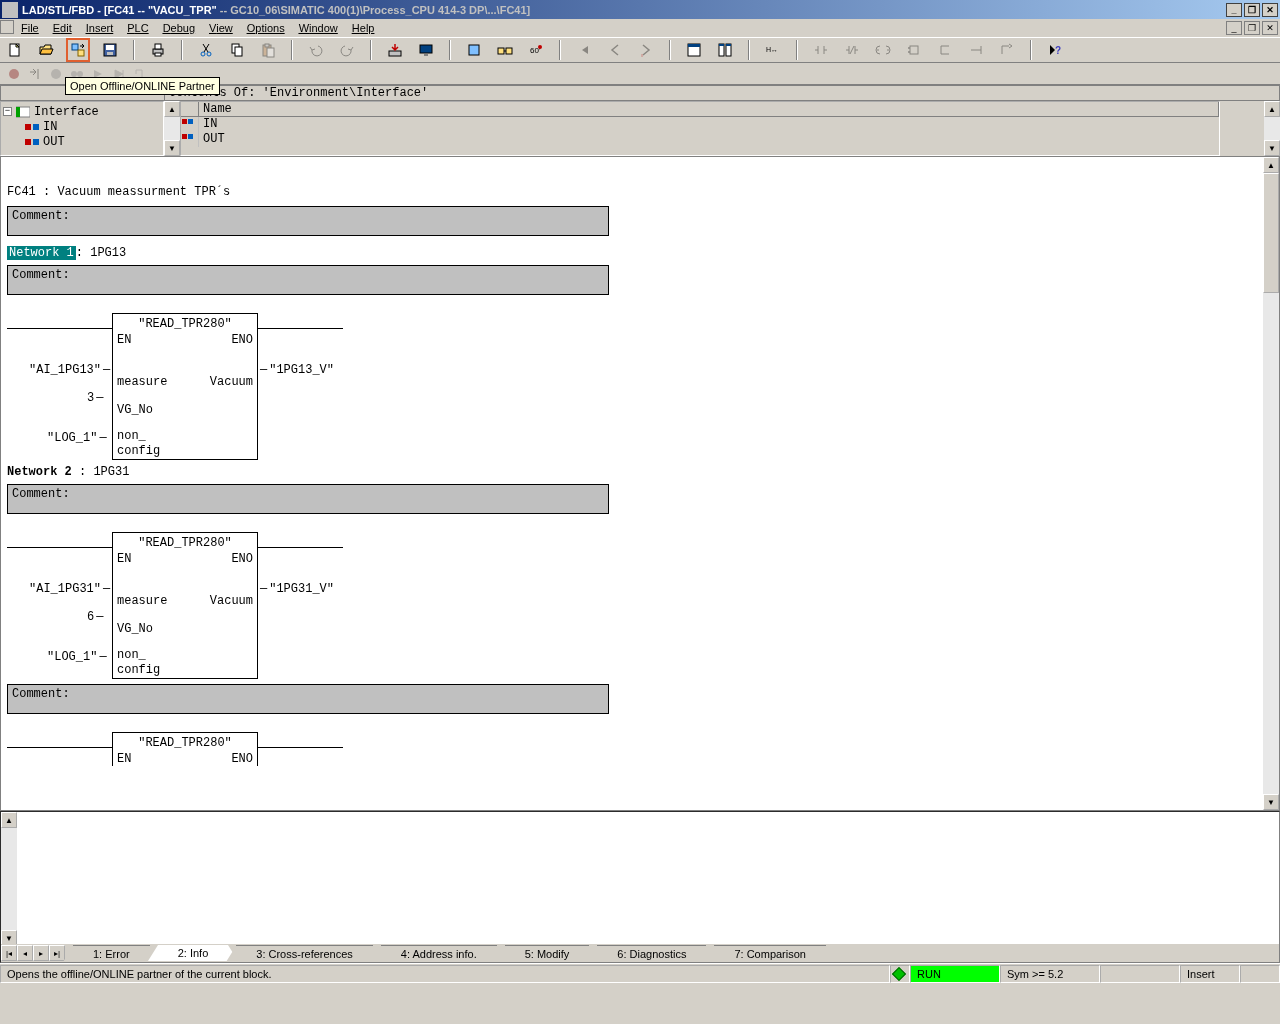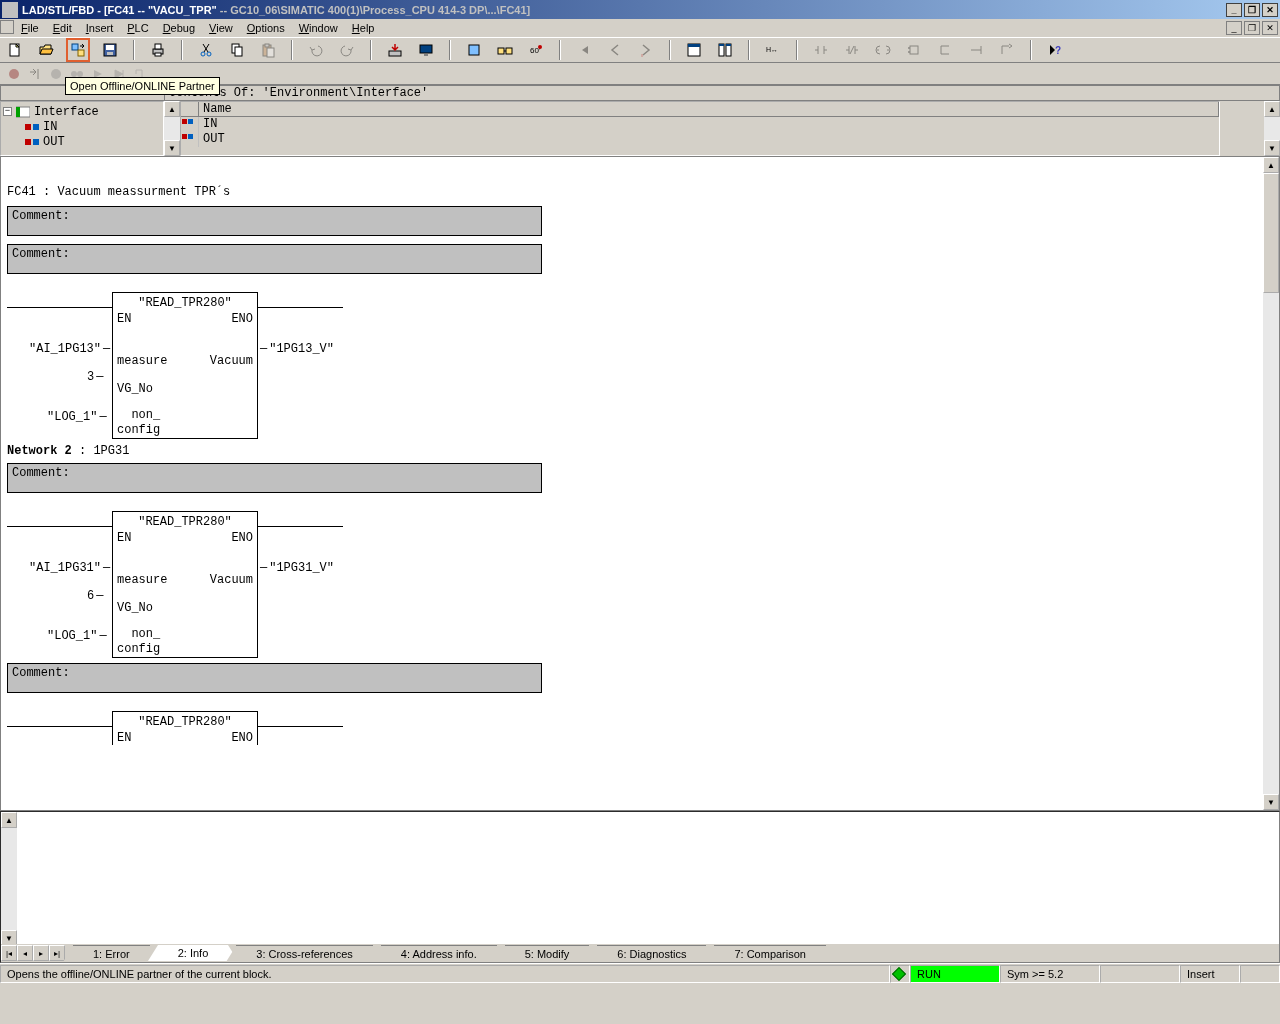--- a/index.html
+++ b/index.html
@@ -5,21 +5,21 @@
   * { box-sizing: border-box; margin: 0; padding: 0; }
   body { font-family: "Tahoma", sans-serif; font-size: 11px; background: #d4d0c8; overflow: hidden; width: 1280px; height: 1024px; position: relative; }
   .titlebar { height: 19px; background: linear-gradient(to right, #0a246a, #a6caf0); color: #fff; display: flex; align-items: center; padding: 0 2px; font-size: 11px; font-weight: bold; }
   .titlebar .tb-icon { width: 16px; height: 16px; margin-right: 4px; background: #c0c0c0; display: inline-block; }
   .titlebar .tb-title { flex: 1; white-space: nowrap; overflow: hidden; }
   .titlebar .tb-title .tb-gray { color: #c0c0c0; }
   .titlebar .tb-buttons { display: flex; gap: 2px; }
   .titlebar .tb-buttons .wbtn { width: 16px; height: 14px; background: #d4d0c8; border: 1px solid #404040; color: #000; font-family: Arial; font-size: 9px; display: flex; align-items: center; justify-content: center; cursor: default; }
   .menubar { height: 18px; background: #d4d0c8; display: flex; align-items: center; font-size: 11px; padding-left: 14px; position: relative; }
   .menubar .mdi-icon { position:absolute; left:0; top:1px; width:14px; height:14px; background:#d4d0c8; border:1px solid #808080; }
-  .menubar .menu-item { padding: 2px 7px; cursor: default; }
+  .menubar .menu-item { padding: 2px 7px; cursor: default; text-decoration: underline; }
   .menubar .menu-item u { text-decoration: underline; }
   .menubar .mdi-buttons { margin-left: auto; display: flex; gap: 2px; padding-right: 2px; }
   .menubar .mdi-buttons .wbtn { width: 16px; height: 14px; background: #d4d0c8; border: 1px solid #808080; font-size: 9px; display: flex; align-items: center; justify-content: center; }
   .toolbar { height: 26px; background: #d4d0c8; border-top: 1px solid #fff; border-bottom: 1px solid #808080; display: flex; align-items: center; padding: 0 4px; gap: 9px; }
   .toolbar .tbtn { width: 22px; height: 22px; display: flex; align-items: center; justify-content: center; border: 1px solid transparent; cursor: default; position: relative; }
   .toolbar .tsep { width: 2px; height: 20px; border-left: 1px solid #808080; border-right: 1px solid #fff; margin: 0 3px; }
   .toolbar .tbtn.disabled svg { opacity: 0.35; }
   .toolbar .highlight { border: 2px solid #e06030 !important; padding:0; width:24px; height:24px; }
   .toolbar2 { height: 22px; background: #d4d0c8; display: flex; align-items: center; padding: 0 4px; gap: 1px; border-bottom: 1px solid #808080;}
   .toolbar2 .tbtn { width: 20px; height: 18px; display:flex; align-items:center; justify-content:center; }
@@ -45,29 +45,29 @@
   .grid-body .grow { display:flex; height:15px;}
   .grid-body .grow .gcell0 { width:18px; border-right:1px solid #c0c0c0; display:flex; align-items:center; justify-content:center;}
   .grid-body .grow .gcell1 { flex:1; padding-left:4px; font-family:"Courier New",monospace; font-size:12px;}
   .content-area { background:#fff; height: 655px; position:relative; overflow:hidden; border:1px solid #808080;}
   .content-scroll { position:absolute; top:0; right:0; bottom:0; width:16px; background:#d4d0c8; display:flex; flex-direction:column;}
   .content-scroll .sbtn { height:16px; border:1px outset #fff; background:#d4d0c8; font-size:8px; display:flex; align-items:center; justify-content:center;}
   .content-scroll .strack { flex:1; background:#e8e8e8; position:relative;}
   .content-scroll .sthumb { position:absolute; top:0; left:0; right:0; height:120px; background:#d4d0c8; border:1px outset #fff;}
   .code { font-family:"Courier New",monospace; font-size:12px; color:#000; padding:12px 0 0 6px; line-height:15px; }
   .code .block-title { margin-bottom:6px;margin-top:16px; }
-  .code .comment-box { width:535px; height:30px; border:1px solid #000; background:#c0c0c0; padding:2px 4px; margin-bottom:8px;}
+  .code .comment-box { width:602px; height:30px; border:1px solid #000; background:#c0c0c0; padding:2px 4px; margin-bottom:8px;}
   .code .net-label { margin:10px 0 4px 0; }
   .code .net-label .sel { background:#008080; color:#fff; padding:0 2px;}
   .code .net-label b { font-weight:bold; }
   .fbd-block { margin: 18px 0 22px 0; position:relative; height: 130px; }
   .fbd-block.small { height: 60px; }
   .fbox { position:absolute; left:105px; top:0; width:146px; border:1px solid #000; background:#fff; }
   .fbox .ftitle { text-align:center; padding:3px 0 1px 0; }
-  .fbox .frow { display:flex; justify-content:space-between; padding:0 4px; height:14px;text-align:right;}
+  .fbox .frow { display:flex; justify-content:space-between; padding:0 4px; height:14px;}
   .hline-l { position:absolute; left:0; top:15px; width:105px; border-top:1px solid #000;}
   .hline-r { position:absolute; left:251px; top:15px; width:85px; border-top:1px solid #000;}
   .conn { position:absolute; font-family:"Courier New",monospace; font-size:12px; }
   .conn .dash { padding:0 2px; }
   .bottom-pane { height: 152px; background:#fff; border:1px inset #808080; position:relative; }
   .bottom-pane .bscroll { position:absolute; left:0; top:0; bottom:16px; width:16px; background:#d4d0c8; display:flex; flex-direction:column;}
   .bottom-pane .bscroll .sbtn { height:16px; border:1px outset #fff; font-size:8px; display:flex;align-items:center;justify-content:center;}
   .bottom-pane .bscroll .strack {flex:1; background:#e8e8e8;}
   .tabs { position:absolute; left:0; right:0; bottom:0; height:18px; background:#d4d0c8; display:flex; align-items:center; font-size:11px;}
   .tabs .nav { display:flex; }
@@ -417,20 +417,21 @@
       <div class="sbtn">▼</div>
     </div>
   </div>
 </div>
 
 <div class="content-area">
   <div class="code">
     <div class="block-title">FC41 : Vacuum meassurment TPR´s</div>
     <div class="comment-box">Comment:</div>
 
+    <div class="net-label"><span class="sel">Network 1</span>: <span>1PG13</span></div>
     <div class="comment-box">Comment:</div>
     <div class="fbd-block">
       <div class="hline-l"></div>
       <div class="hline-r"></div>
       <div class="fbox">
         <div class="ftitle">"READ_TPR280"</div>
         <div class="frow">
             <span>EN</span>
             <span>ENO</span>
           </div>

